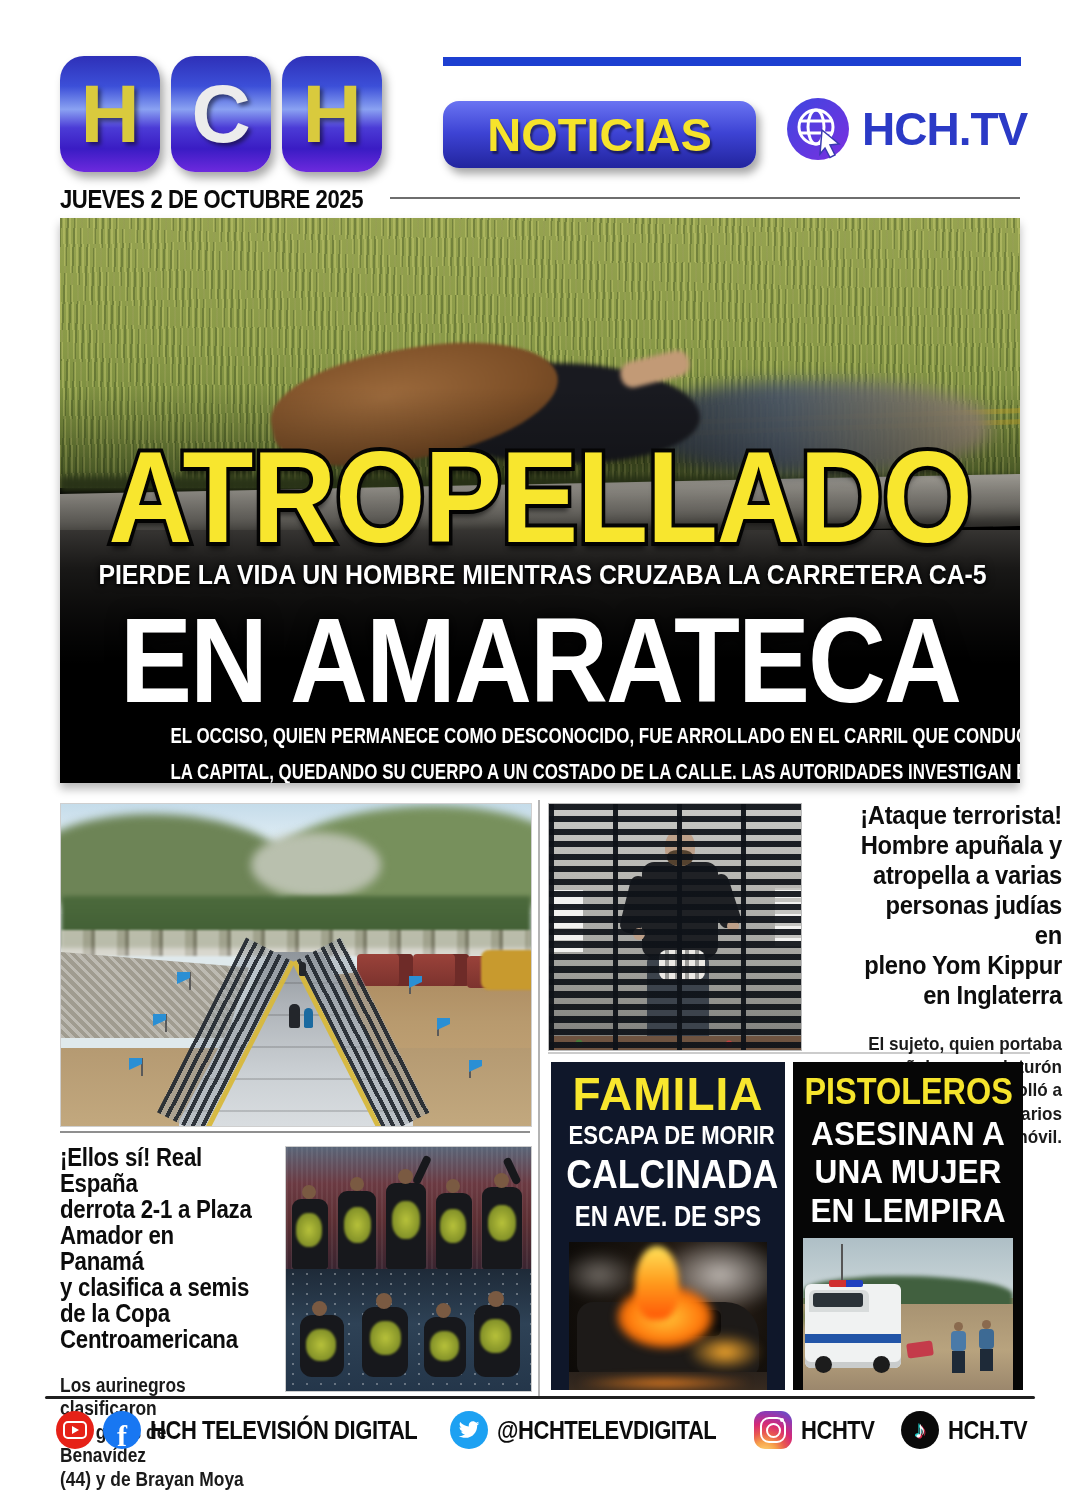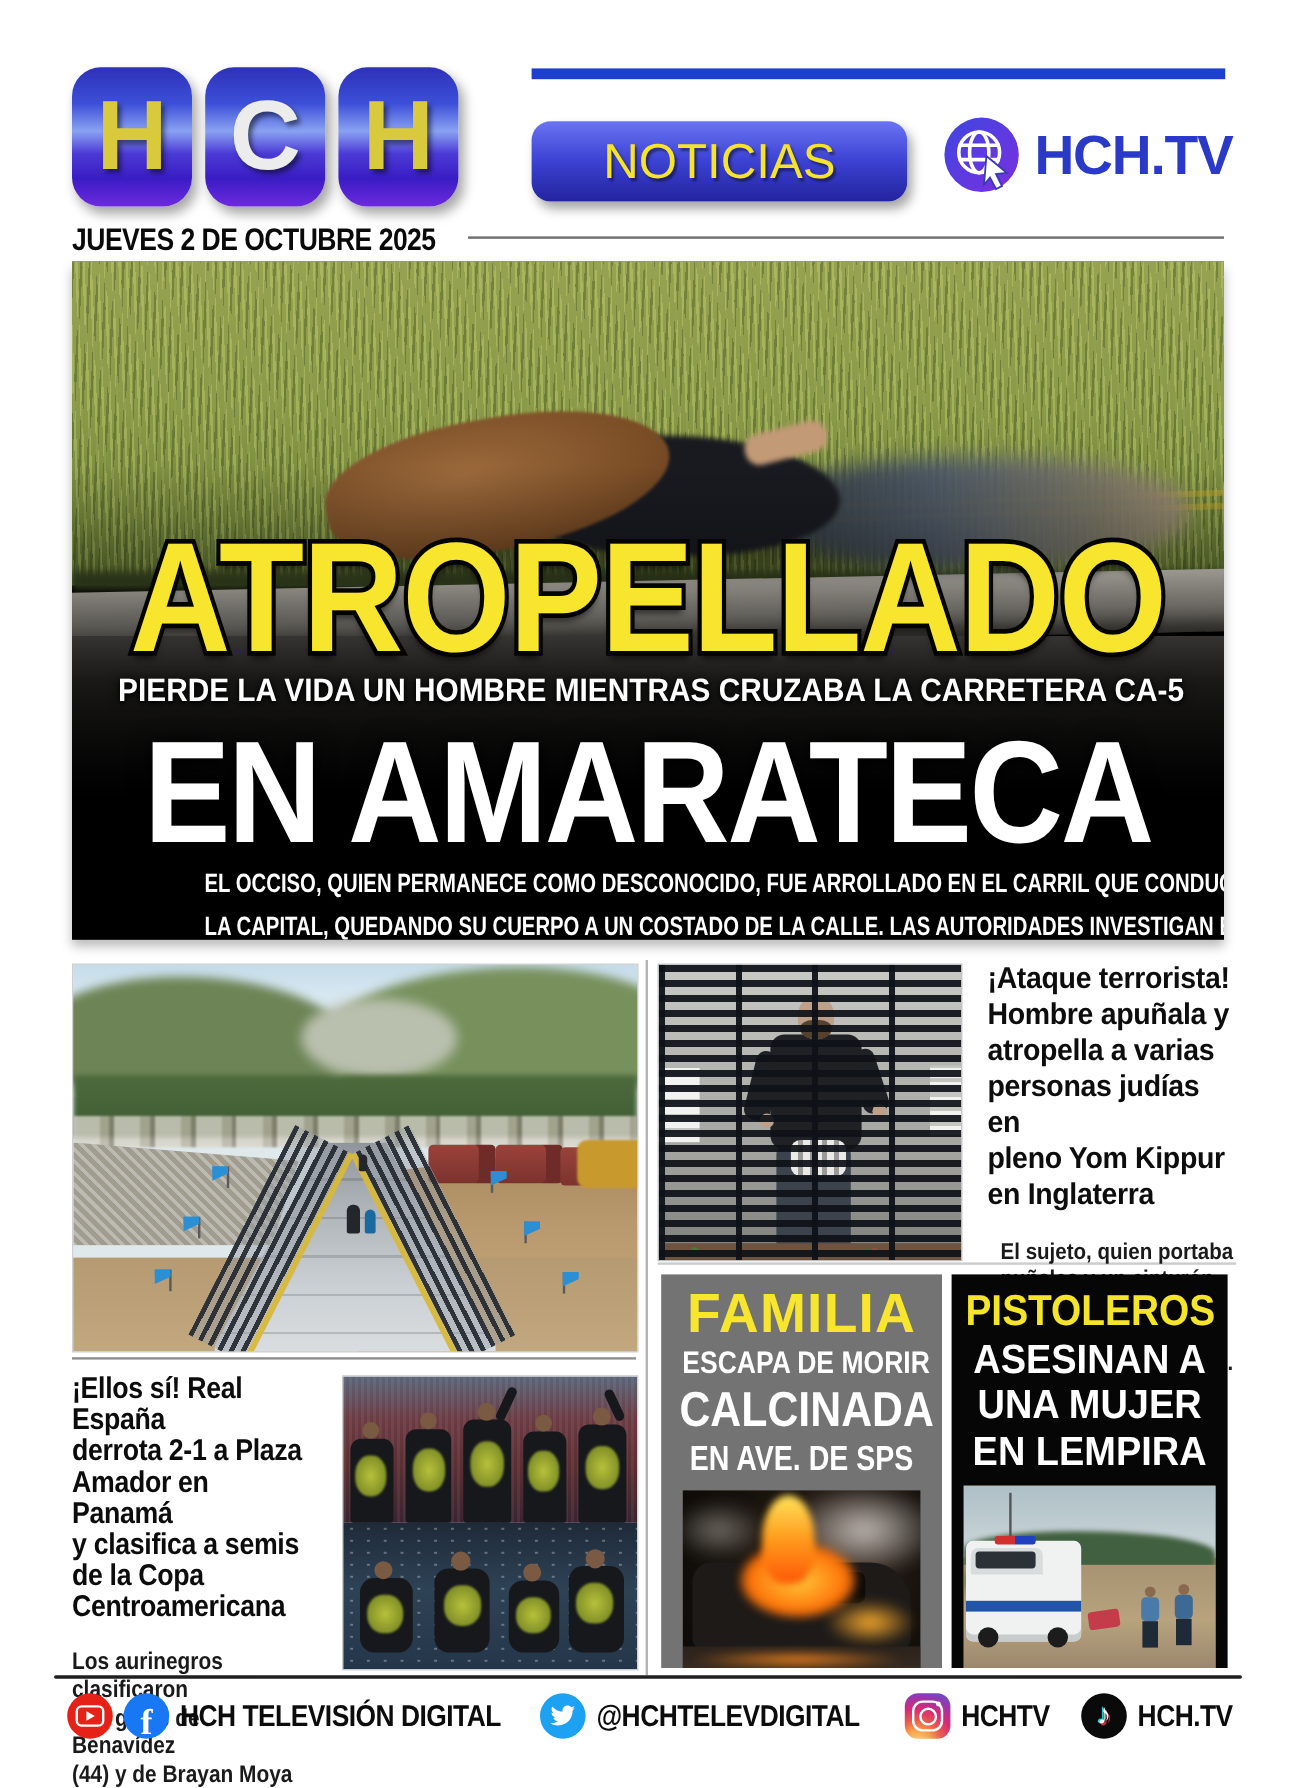--- a/index.html
+++ b/index.html
@@ -13,21 +13,21 @@
   .logo-box{width:100px;height:116px;border-radius:24px;display:flex;align-items:center;justify-content:center;
     background:linear-gradient(180deg,#2e30b8 0%,#3c4fd8 26%,#8aa2f2 46%,#4b3bd6 62%,#3a1cc4 80%,#6d2ade 100%);
     box-shadow:4px 6px 10px rgba(0,0,0,.35);}
   .logo-letter{font-size:82px;font-weight:bold;color:#d9ca3d;text-shadow:3px 3px 4px rgba(0,0,0,.5);line-height:1;}
   .logo-letter.c{color:#ececec;}
   .top-bar{left:443px;top:57px;width:578px;height:9px;background:#1d3fd1;}
   .noticias-badge{left:443px;top:101px;width:313px;height:67px;border-radius:16px;
     background:linear-gradient(180deg,#6a74f2 0%,#3d43d4 48%,#22249e 100%);
     box-shadow:4px 6px 9px rgba(0,0,0,.35);
     display:flex;align-items:center;justify-content:center;}
-  .noticias-badge span{font-size:41px;font-weight:normal;color:#f6e32b;letter-spacing:0px;
+  .noticias-badge span{font-size:47px;font-weight:bold;color:#f6e32b;letter-spacing:0px;
     text-shadow:2px 3px 2px rgba(0,0,0,.45);}
   .hchtv-group{left:786px;top:97px;display:flex;align-items:center;gap:12px;}
   .hchtv-label{font-size:46px;font-weight:bold;color:#2b3ac6;letter-spacing:-1px;}
   .date-label{left:60px;top:184px;font-size:26px;font-weight:bold;color:#0a0a0a;
     transform:scaleX(.85);transform-origin:left;white-space:nowrap;letter-spacing:-.5px;}
   .date-rule{left:390px;top:197px;width:630px;height:2px;background:#6e6e6e;}
 
   
   .main-story{left:60px;top:218px;width:960px;height:565px;background:#000;overflow:hidden;
     box-shadow:0 6px 9px rgba(0,0,0,.28);}
@@ -125,21 +125,21 @@
   .f-legs{left:98px;top:152px;width:62px;height:86px;background:#3c434c;border-radius:6px;}
   .f-panelL{left:0;top:86px;width:34px;height:62px;background:repeating-linear-gradient(0deg,#f2f2f0 0 8px,#c4c4c0 8px 12px);}
   .f-panelR{right:0;top:84px;width:26px;height:58px;background:repeating-linear-gradient(0deg,#f2f2f0 0 8px,#c4c4c0 8px 12px);}
   .f-groundline{left:0;bottom:0;width:100%;height:14px;background:#6e5340;
     background-image:radial-gradient(circle at 30px 7px,#4a7a3a 3px,transparent 4px),radial-gradient(circle at 180px 8px,#c04040 3px,transparent 4px);}
   .f-bars{left:0;top:0;width:100%;height:100%;
     background:
       repeating-linear-gradient(90deg,rgba(14,18,24,.95) 0 5px,transparent 5px 64px),
       repeating-linear-gradient(180deg,rgba(14,18,24,.93) 0 6px,transparent 6px 12.5px);}
 
-  .terror-text{left:812px;top:800px;width:218px;}
+  .terror-text{left:844px;top:800px;width:218px;text-align:right;}
   .terror-h{font-size:25px;font-weight:bold;color:#0d0d0d;line-height:1.2;letter-spacing:-.3px;
     transform:scaleX(.95);transform-origin:top right;}
   .terror-p{margin-top:22px;font-size:19px;font-weight:bold;color:#1a1a1a;line-height:1.22;
     transform:scaleX(.9);transform-origin:top right;}
 
   
   .futbol-text{left:60px;top:1144px;width:225px;}
   .futbol-h{font-size:25px;font-weight:bold;color:#0c0c0c;line-height:1.04;letter-spacing:-.3px;
     transform:scaleX(.89);transform-origin:top left;}
   .futbol-p{margin-top:22px;font-size:20px;font-weight:bold;color:#1a1a1a;line-height:1.17;
@@ -152,21 +152,21 @@
   .fb-bot{left:0;top:122px;width:100%;height:122px;
     background:
       radial-gradient(rgba(255,255,255,.3) 1px,transparent 1.6px),
       linear-gradient(180deg,#1e2a38 0%,#2e4256 45%,#24364a 100%);
     background-size:14px 10px,100% 100%;}
   .fb-player{background:#17181c;border-radius:9px 9px 3px 3px;}
   .fb-head{background:#7a5a42;border-radius:50%;}
   .fb-jersey{background:radial-gradient(#c9d43e,#8a9a28 75%);border-radius:45%;filter:blur(1px);opacity:.9;}
   .fb-arm{background:#17181c;border-radius:4px;}
 
-  .familia-card{left:551px;top:1062px;width:234px;height:328px;background:#737373;text-align:center;overflow:hidden;}
+  .familia-card{left:551px;top:1062px;width:234px;height:328px;background:#0f172a;text-align:center;overflow:hidden;}
   .fam-kicker{margin-top:8px;font-size:46px;font-weight:bold;color:#f8e62e;letter-spacing:1px;line-height:1.05;}
   .fam-l2{margin-top:2px;font-size:26px;font-weight:bold;color:#fff;transform:scaleX(.85);transform-origin:center;white-space:nowrap;}
   .fam-l3{margin-top:2px;font-size:41px;font-weight:bold;color:#fff;transform:scaleX(.87);transform-origin:center;white-space:nowrap;line-height:1.05;}
   .fam-l4{margin-top:4px;font-size:29px;font-weight:bold;color:#fff;transform:scaleX(.82);transform-origin:center;white-space:nowrap;}
   .fire-fig{position:relative;margin:9px auto 0;width:198px;height:152px;overflow:hidden;
     background:radial-gradient(circle at 60% 40%,#3a2a1e 0%,#17120d 55%,#0a0806 100%);}
   .fi-smoke1{right:-18px;top:-6px;width:130px;height:78px;background:radial-gradient(#cfc9c4,rgba(90,85,80,0) 70%);filter:blur(6px);opacity:.9;}
   .fi-smoke2{left:-10px;top:8px;width:80px;height:50px;background:radial-gradient(#9a938c,rgba(90,85,80,0) 70%);filter:blur(6px);opacity:.7;}
   .fi-car{left:8px;top:60px;width:182px;height:72px;background:#1d1a18;border-radius:16px 34px 8px 8px;}
   .fi-win{left:66px;top:68px;width:86px;height:26px;background:#0c0a09;border-radius:6px;}

